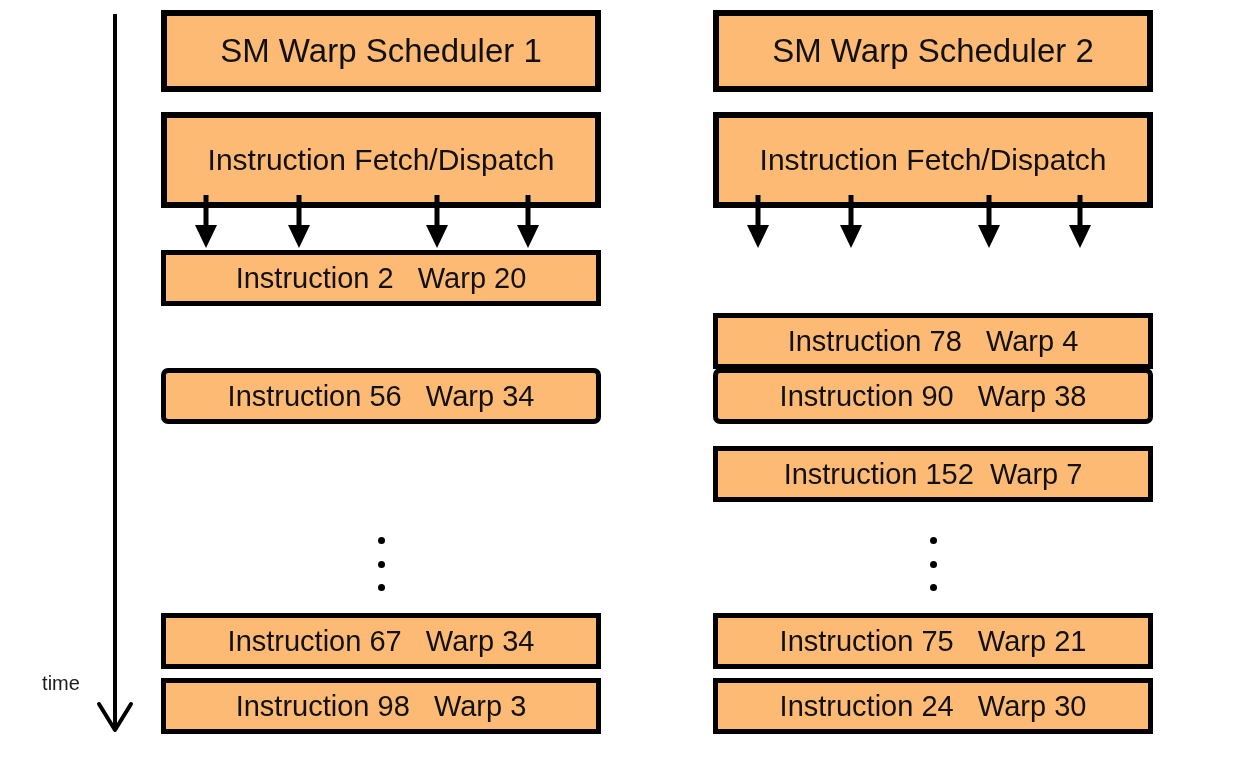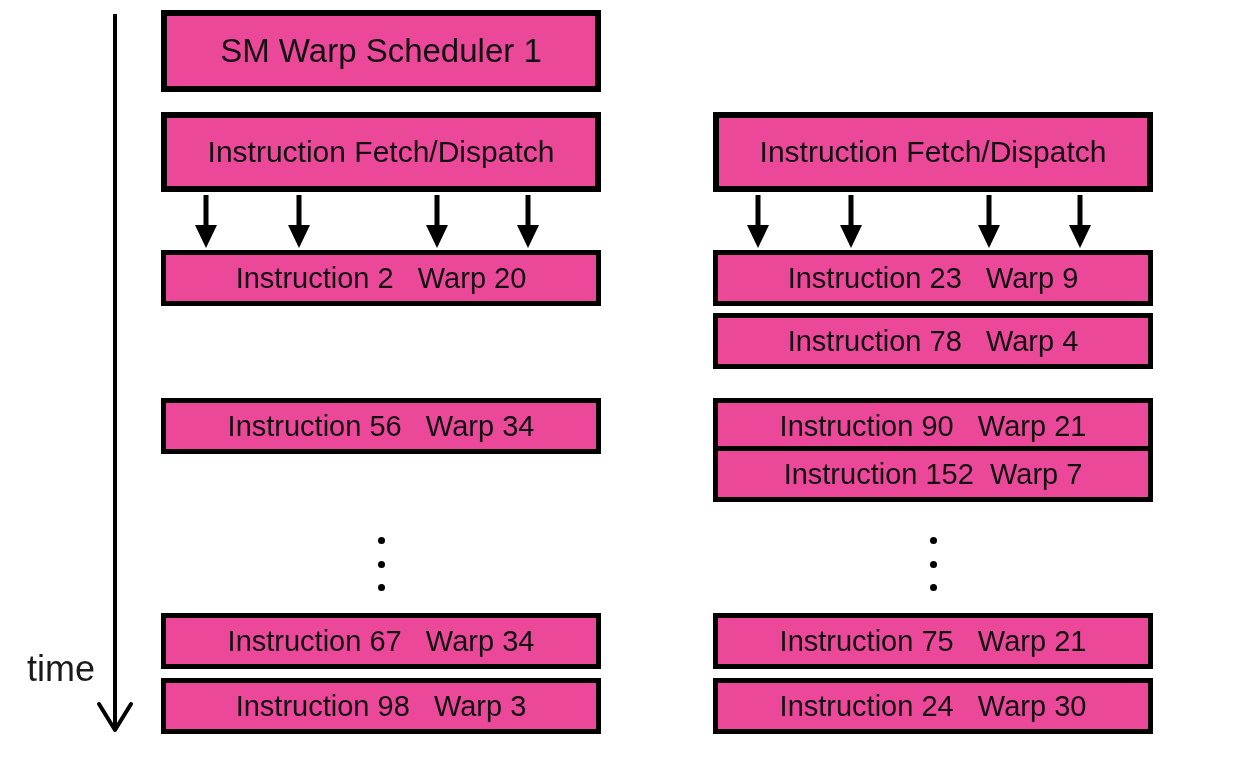--- a/index.html
+++ b/index.html
@@ -4,39 +4,39 @@
 <style>
   html,body{margin:0;padding:0;background:#ffffff;}
   .canvas{
     position:relative;width:1254px;height:774px;background:#ffffff;
     font-family:"Liberation Sans", sans-serif;color:#111111;overflow:hidden;
   }
   .column{position:absolute;top:0;width:440px;height:774px;}
   .col-1{left:161px;}
   .col-2{left:713px;}
   .box{
-    position:absolute;left:0;width:100%;box-sizing:border-box;background:#ec4899;
+    position:absolute;left:0;width:100%;box-sizing:border-box;background:#fdba74;
     border:5px solid #000000;display:flex;align-items:center;justify-content:center;
     white-space:pre;
   }
   .title-box{top:10px;height:82px;border-width:6px;font-size:33px;}
-  .fetch-box{top:112px;height:80px;border-width:6px;font-size:30px;}
+  .fetch-box{top:112px;height:96px;border-width:6px;font-size:30px;}
   .row{height:56px;border-width:5px;font-size:29px;align-items:center;}
-  .row-0{top:250px;} .row-1{top:313px;} .row-2{top:398px;} .row-3{top:446px;}
+  .row-0{top:250px;} .row-1{top:313px;} .row-2{top:368px;border-radius:7px;} .row-3{top:446px;}
   .row-4{top:613px;} .row-5{top:678px;}
   .arrows{position:absolute;top:195px;left:0;}
   .dots{
     position:absolute;top:537px;left:0;width:100%;height:54px;
     display:flex;flex-direction:column;align-items:center;justify-content:space-between;
   }
   .dot{width:7px;height:7px;border-radius:50%;background:#000000;}
   .time-axis-svg{position:absolute;left:85px;top:8px;}
   .time-label{
-    position:absolute;left:16px;top:648px;width:90px;text-align:center;
-    font-size:36px;color:#1a1a1a;
+    position:absolute;left:16px;top:672px;width:90px;text-align:center;
+    font-size:20px;color:#1a1a1a;
   }
 </style>
 </head>
 <body>
 
 <div class="canvas">
 
   <svg class="time-axis-svg" width="60" height="740" viewBox="0 0 60 740" aria-hidden="true">
     <line x1="30" y1="6" x2="30" y2="718" stroke="#000000" stroke-width="4"></line>
     <path d="M14 696 L30 722 L46 696" fill="none" stroke="#000000" stroke-width="4" stroke-linecap="round" stroke-linejoin="round"></path>
@@ -81,20 +81,23 @@
     </div>
     <div class="box row row-4">
       <span>Instruction 67   Warp 34</span>
     </div>
     <div class="box row row-5">
       <span>Instruction 98   Warp 3</span>
     </div>
   </div>
 
   <div class="column col-2">
+    <div class="box title-box">
+      <span>SM Warp Scheduler 2</span>
+    </div>
     <div class="box fetch-box">
       <span>Instruction Fetch/Dispatch</span>
     </div>
     <svg class="arrows" width="440" height="54" viewBox="0 0 440 54" aria-hidden="true">
       <g>
         <line x1="45" y1="0" x2="45" y2="34" stroke="#000" stroke-width="5"></line>
         <polygon points="34,30 56,30 45,53" fill="#000"></polygon>
       </g>
       <g>
         <line x1="138" y1="0" x2="138" y2="34" stroke="#000" stroke-width="5"></line>
@@ -102,28 +105,25 @@
       </g>
       <g>
         <line x1="276" y1="0" x2="276" y2="34" stroke="#000" stroke-width="5"></line>
         <polygon points="265,30 287,30 276,53" fill="#000"></polygon>
       </g>
       <g>
         <line x1="367" y1="0" x2="367" y2="34" stroke="#000" stroke-width="5"></line>
         <polygon points="356,30 378,30 367,53" fill="#000"></polygon>
       </g>
     </svg>
-    <div class="box row row-0">
-      <span>Instruction 23   Warp 9</span>
-    </div>
     <div class="box row row-1">
       <span>Instruction 78   Warp 4</span>
     </div>
     <div class="box row row-2">
-      <span>Instruction 90   Warp 21</span>
+      <span>Instruction 90   Warp 38</span>
     </div>
     <div class="box row row-3">
       <span>Instruction 152  Warp 7</span>
     </div>
     <div class="dots">
       <span class="dot"></span>
       <span class="dot"></span>
       <span class="dot"></span>
     </div>
     <div class="box row row-4">

